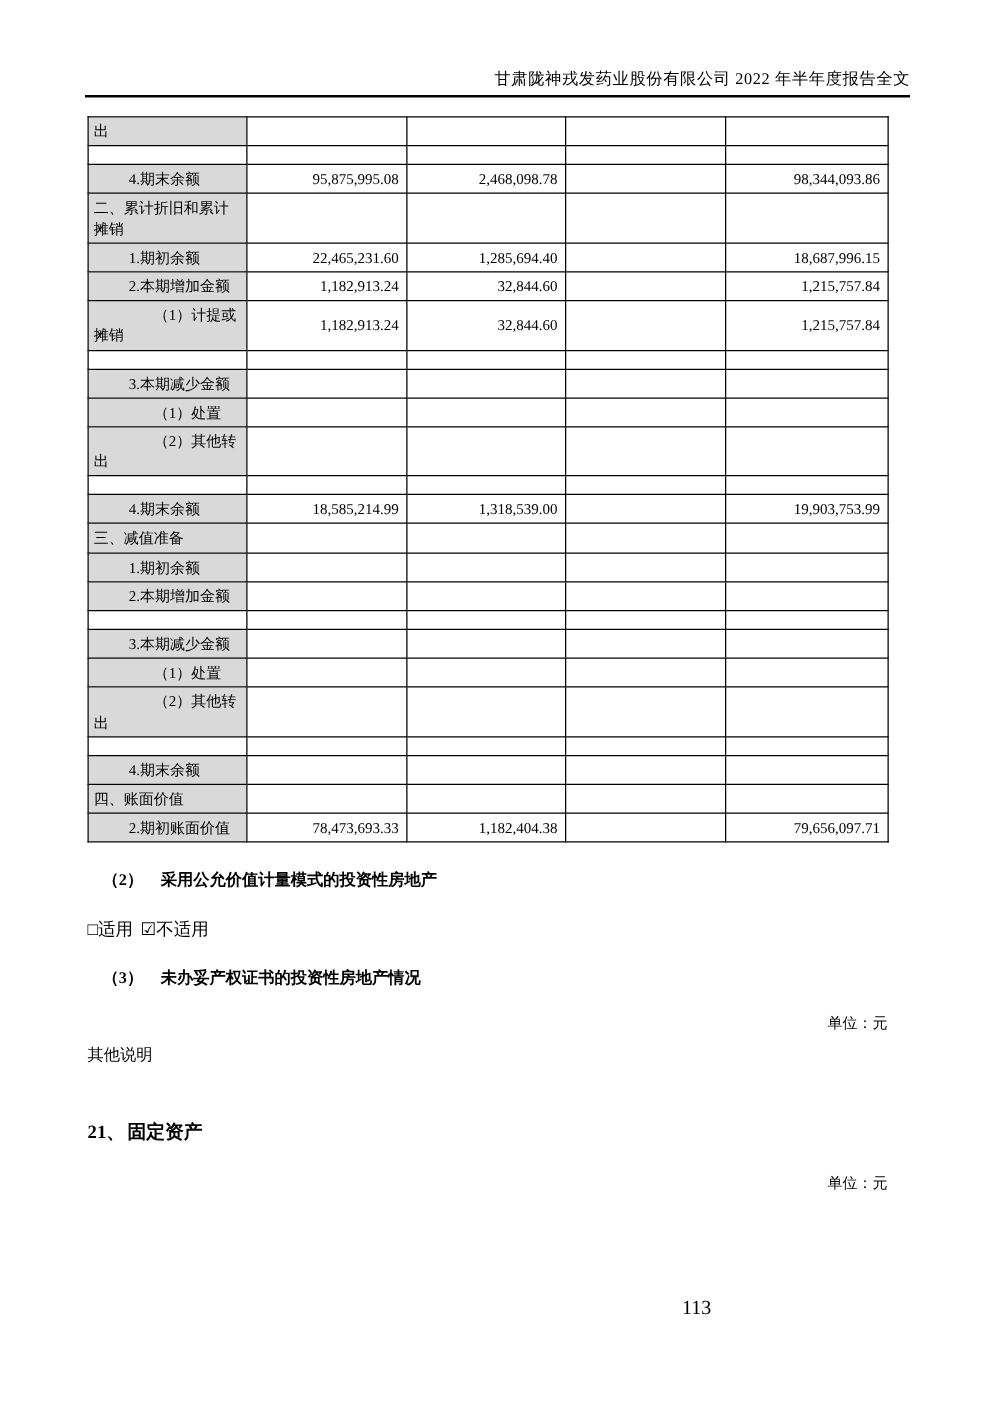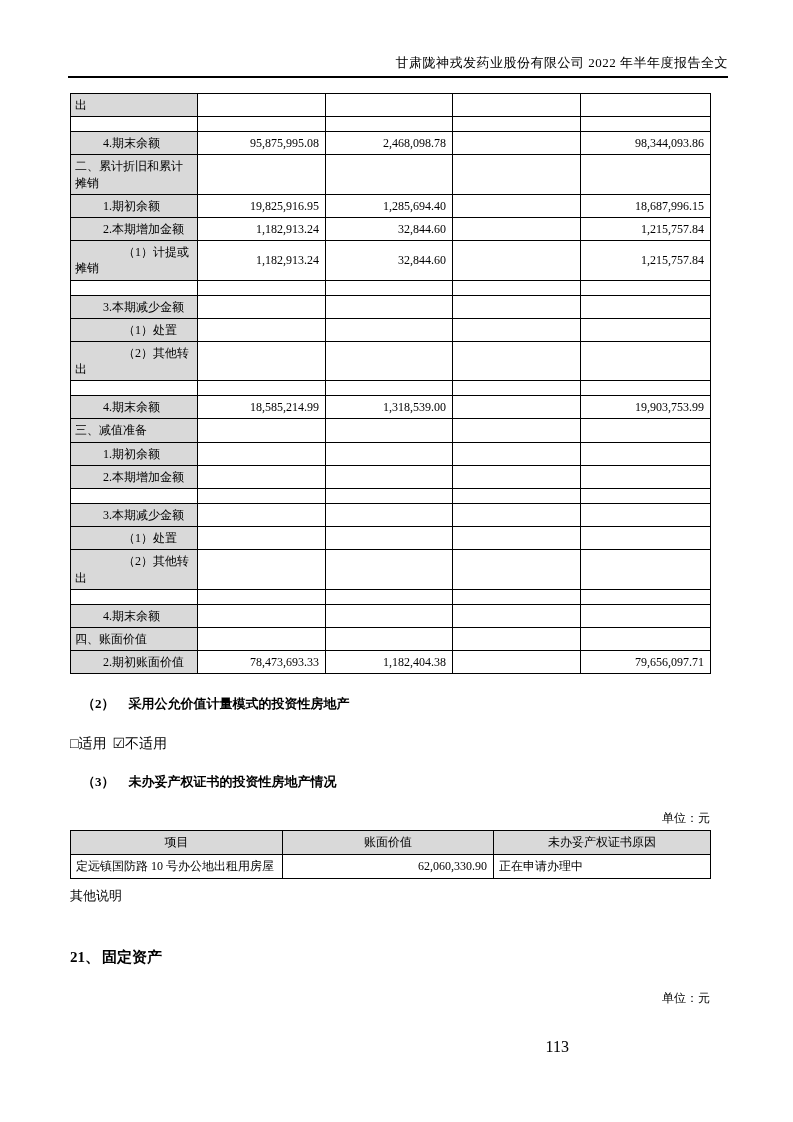--- a/index.html
+++ b/index.html
@@ -99,21 +99,21 @@
           </tr>
           <tr>
             <td class="label-cell gray">二、累计折旧和累计摊销</td>
             <td class="num-cell"></td>
             <td class="num-cell"></td>
             <td class="num-cell"></td>
             <td class="num-cell"></td>
           </tr>
           <tr>
             <td class="label-cell gray lvl1">1.期初余额</td>
-            <td class="num-cell">19,825,916.95</td>
+            <td class="num-cell">22,465,231.60</td>
             <td class="num-cell">1,285,694.40</td>
             <td class="num-cell"></td>
             <td class="num-cell">18,687,996.15</td>
           </tr>
           <tr>
             <td class="label-cell gray lvl1">2.本期增加金额</td>
             <td class="num-cell">1,182,913.24</td>
             <td class="num-cell">32,844.60</td>
             <td class="num-cell"></td>
             <td class="num-cell">1,215,757.84</td>
@@ -254,39 +254,20 @@
     <p class="applicability mt-applic">
       <span class="opt">□适用</span><span>☑不适用</span>
     </p>
 
     <p class="sub-heading mt-sec3">
       <span class="h-no">（3）</span><span>未办妥产权证书的投资性房地产情况</span>
     </p>
 
     <div class="unit-line mt-unit1">单位：元</div>
 
-    <table class="cert-table">
-      <colgroup>
-        <col style="width:212px">
-          <col style="width:211px">
-          <col style="width:217px">
-      </colgroup>
-      <tbody>
-        <tr>
-          <td class="hdr">项目</td>
-          <td class="hdr">账面价值</td>
-          <td class="hdr">未办妥产权证书原因</td>
-        </tr>
-        <tr>
-          <td class="c-item">定远镇国防路 10 号办公地出租用房屋</td>
-          <td class="c-val">62,060,330.90</td>
-          <td class="c-reason">正在申请办理中</td>
-        </tr>
-      </tbody>
-    </table>
 
     <div class="plain-text mt-notes">其他说明</div>
 
     <p class="big-heading mt-sec21">
       <span class="h-no">21、</span><span>固定资产</span>
     </p>
 
     <div class="unit-line mt-unit2">单位：元</div>
 
   </div>

